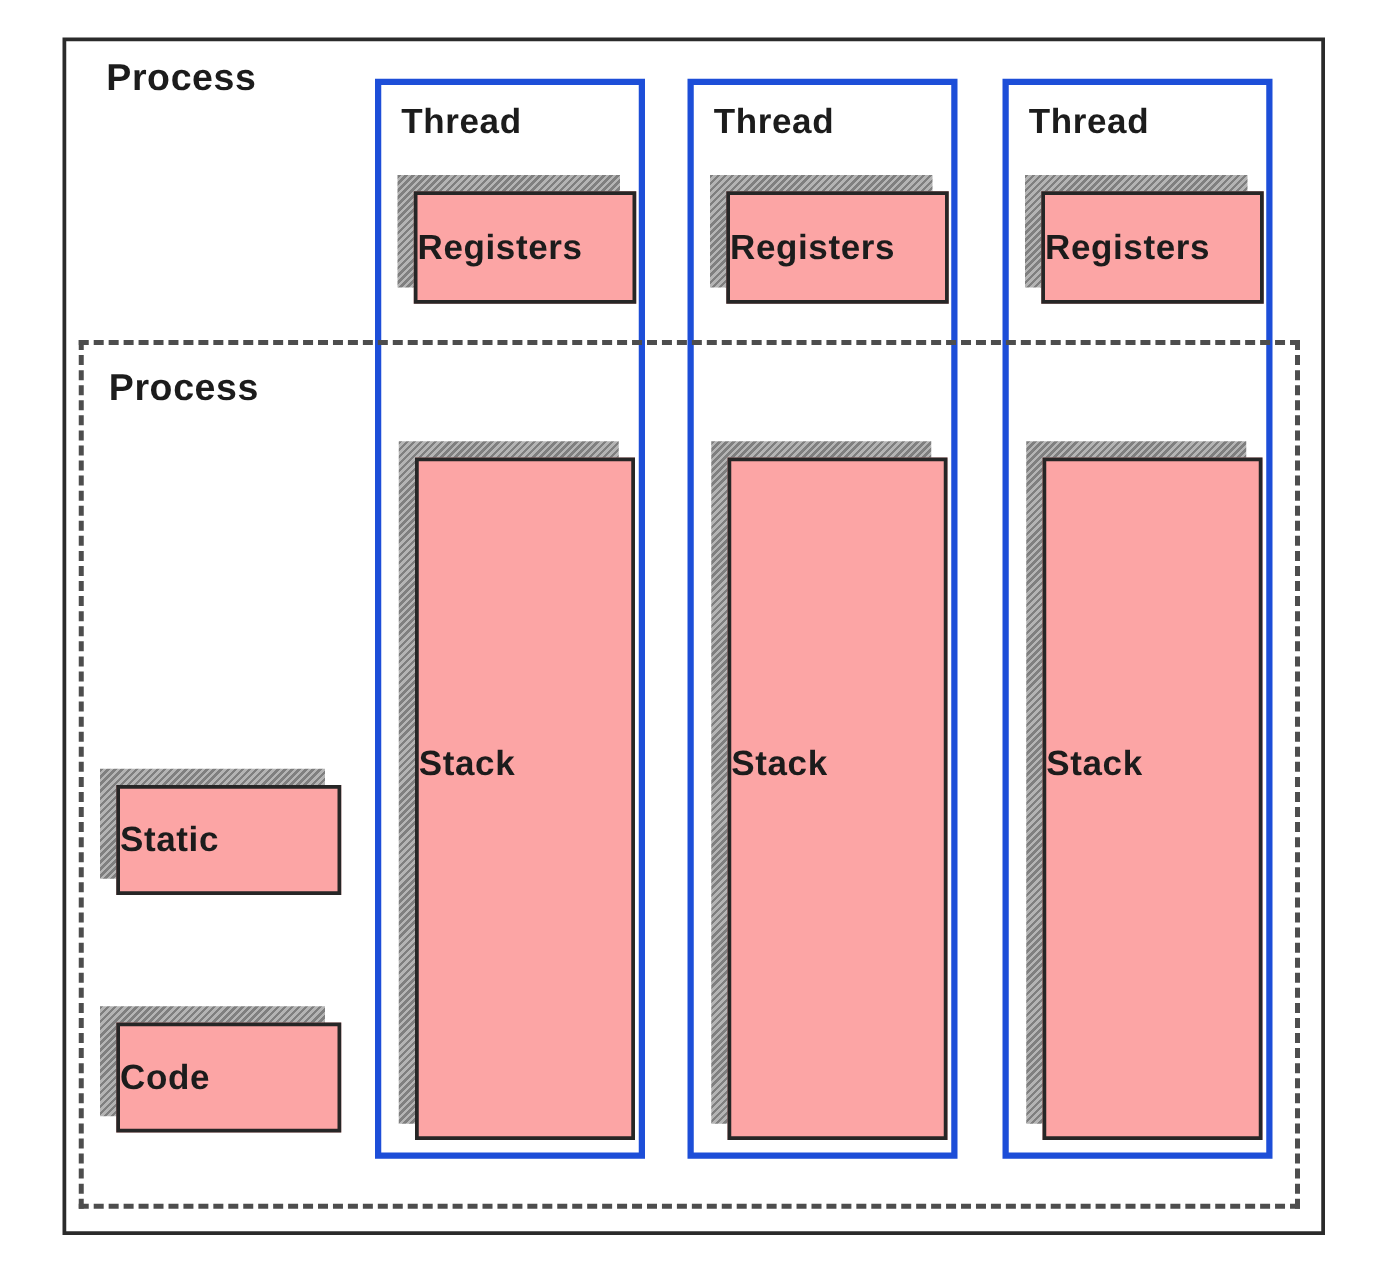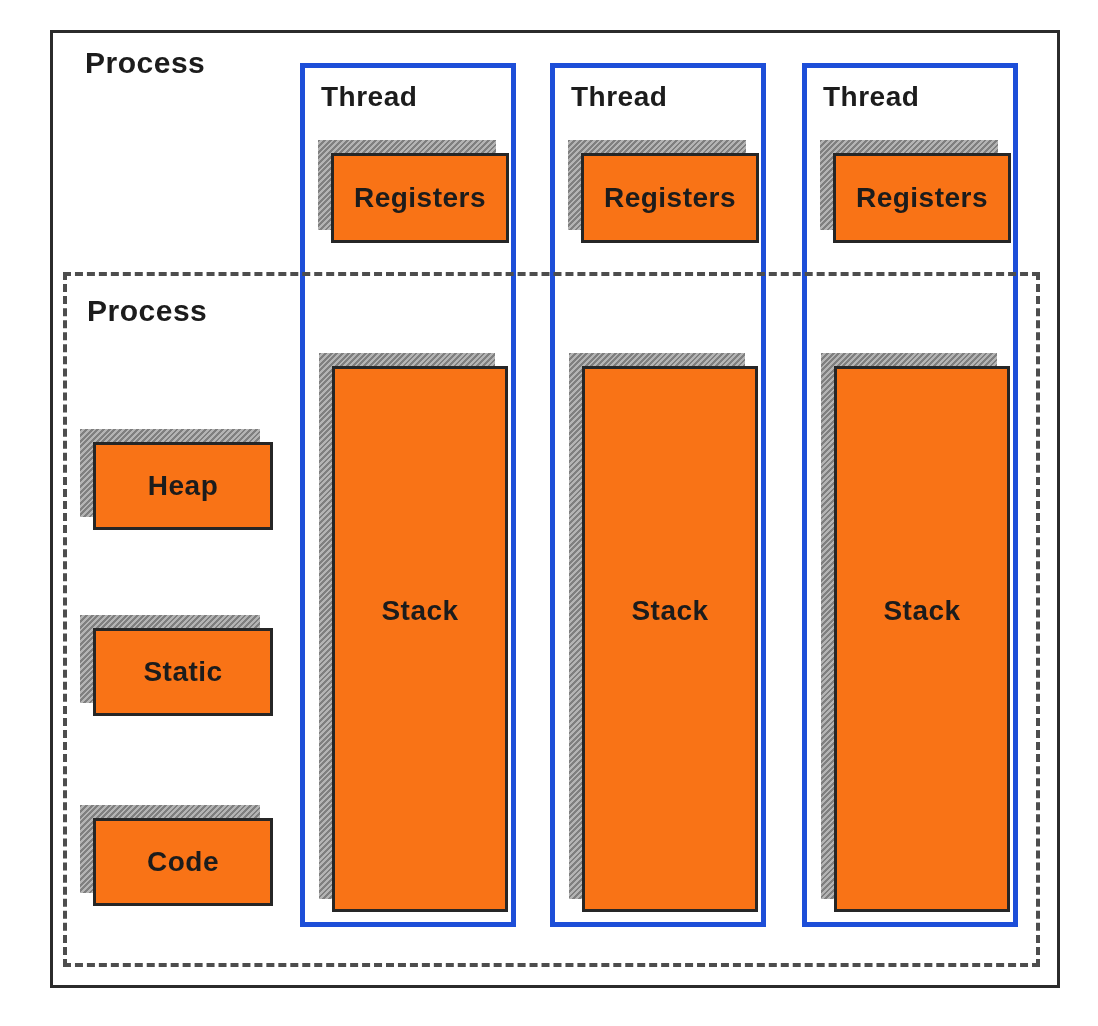--- a/index.html
+++ b/index.html
@@ -80,25 +80,25 @@
   .sbox .shadow {
     position: absolute;
     left: -13px; top: -13px;
     width: 100%; height: 100%;
     background: repeating-linear-gradient(135deg, #7f7f7f 0px, #7f7f7f 2px, #b4b4b4 2px, #b4b4b4 4px);
   }
   .sbox .face {
     position: absolute;
     left: 0; top: 0;
     width: 100%; height: 100%;
-    background: #f97316;
+    background: #fca5a5;
     border: 3px solid #262626;
     display: flex;
     align-items: center;
-    justify-content: center;
+    justify-content: flex-start;
   }
   .sbox .face span {
     font-size: 28px;
     font-weight: bold;
     color: #1c1c1c;
     letter-spacing: 0.5px;
   }
 
   
   .registers-sbox { left: 26px; top: 85px; width: 178px; height: 90px; }
@@ -165,26 +165,20 @@
       <div class="shadow"></div>
       <div class="face">
         <span>Stack</span>
       </div>
     </div>
   </div>
 
   <div class="memory-box"></div>
   <div class="memory-label">Process</div>
 
-  <div class="sbox mem-sbox heap-sbox">
-    <div class="shadow"></div>
-    <div class="face">
-      <span>Heap</span>
-    </div>
-  </div>
   <div class="sbox mem-sbox code-sbox">
     <div class="shadow"></div>
     <div class="face">
       <span>Code</span>
     </div>
   </div>
   <div class="sbox mem-sbox static-sbox">
     <div class="shadow"></div>
     <div class="face">
       <span>Static</span>

